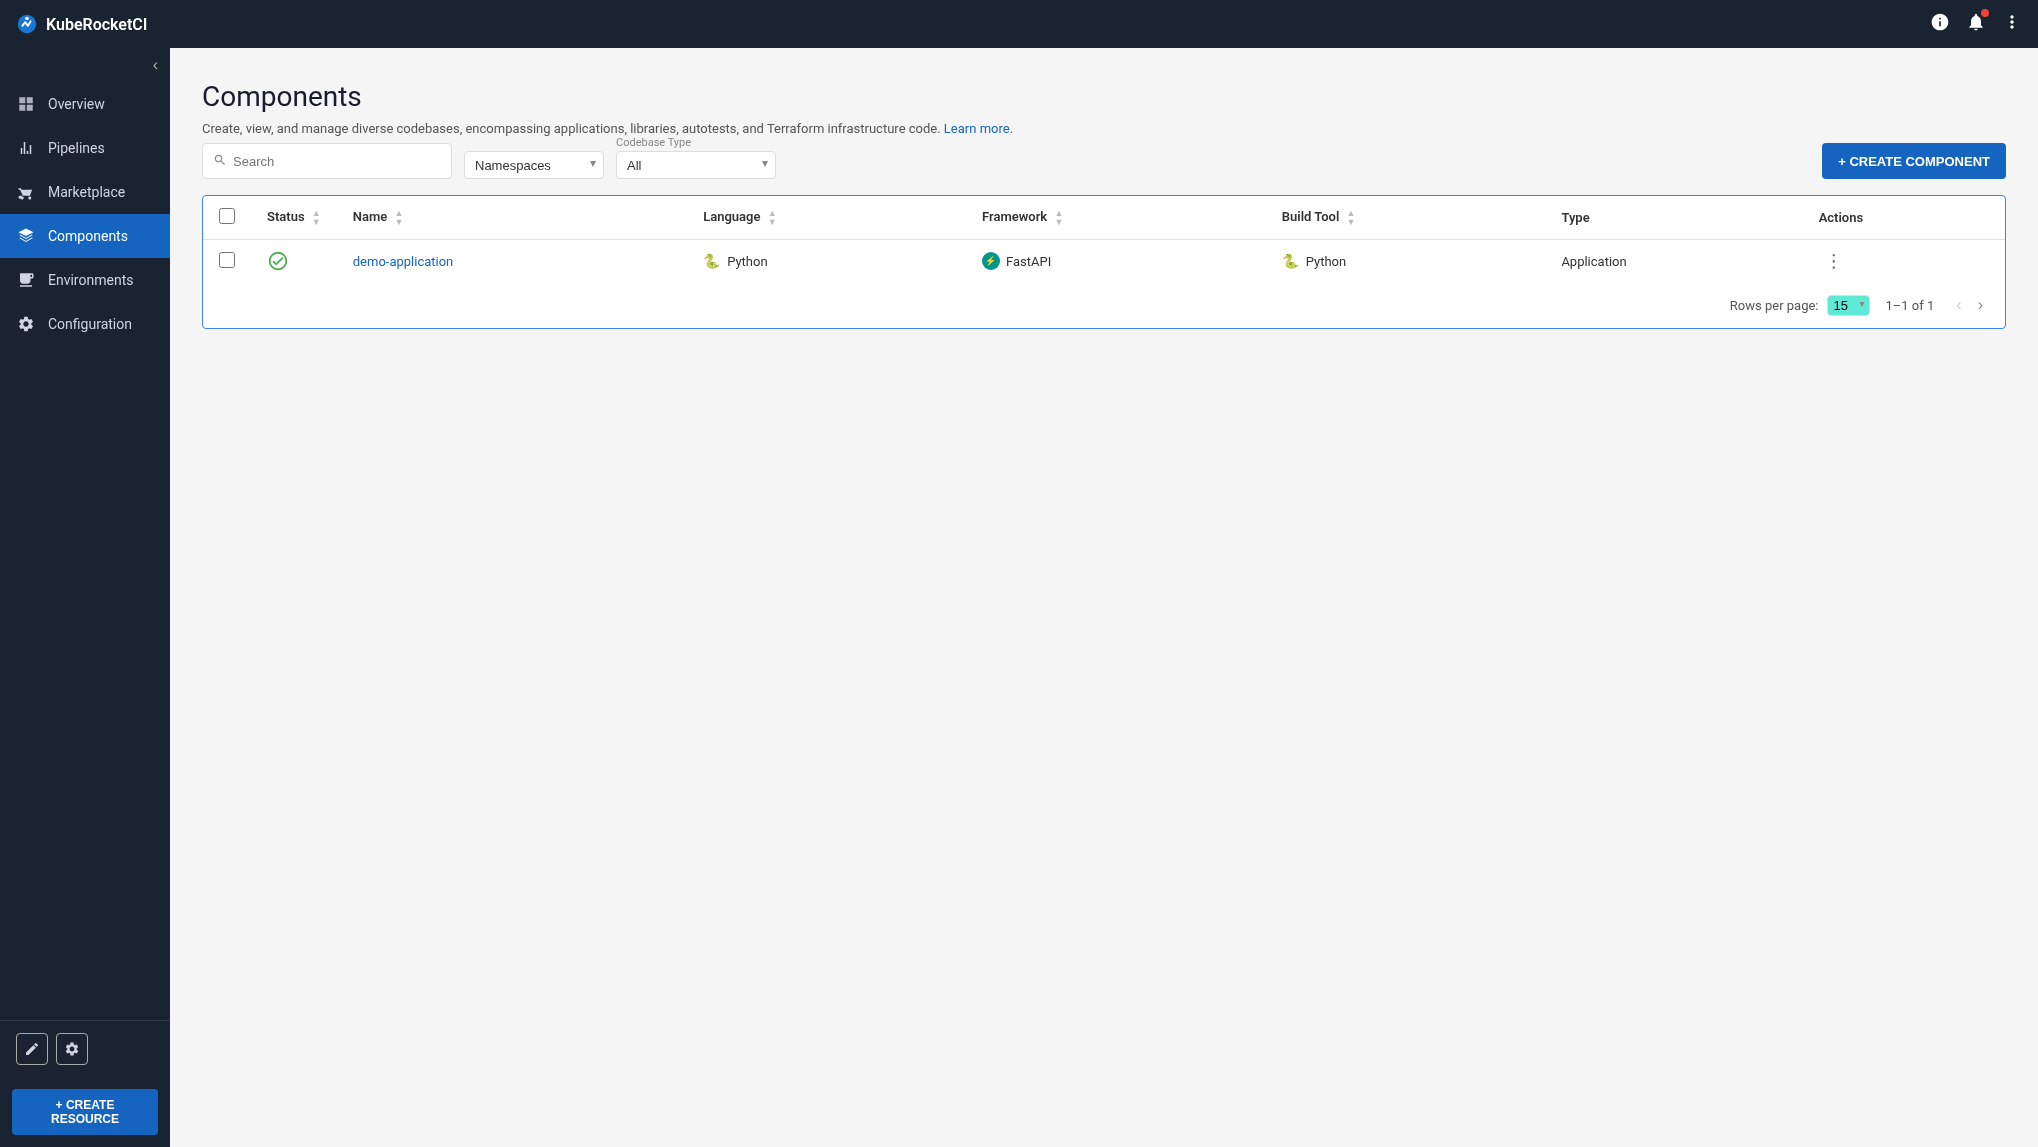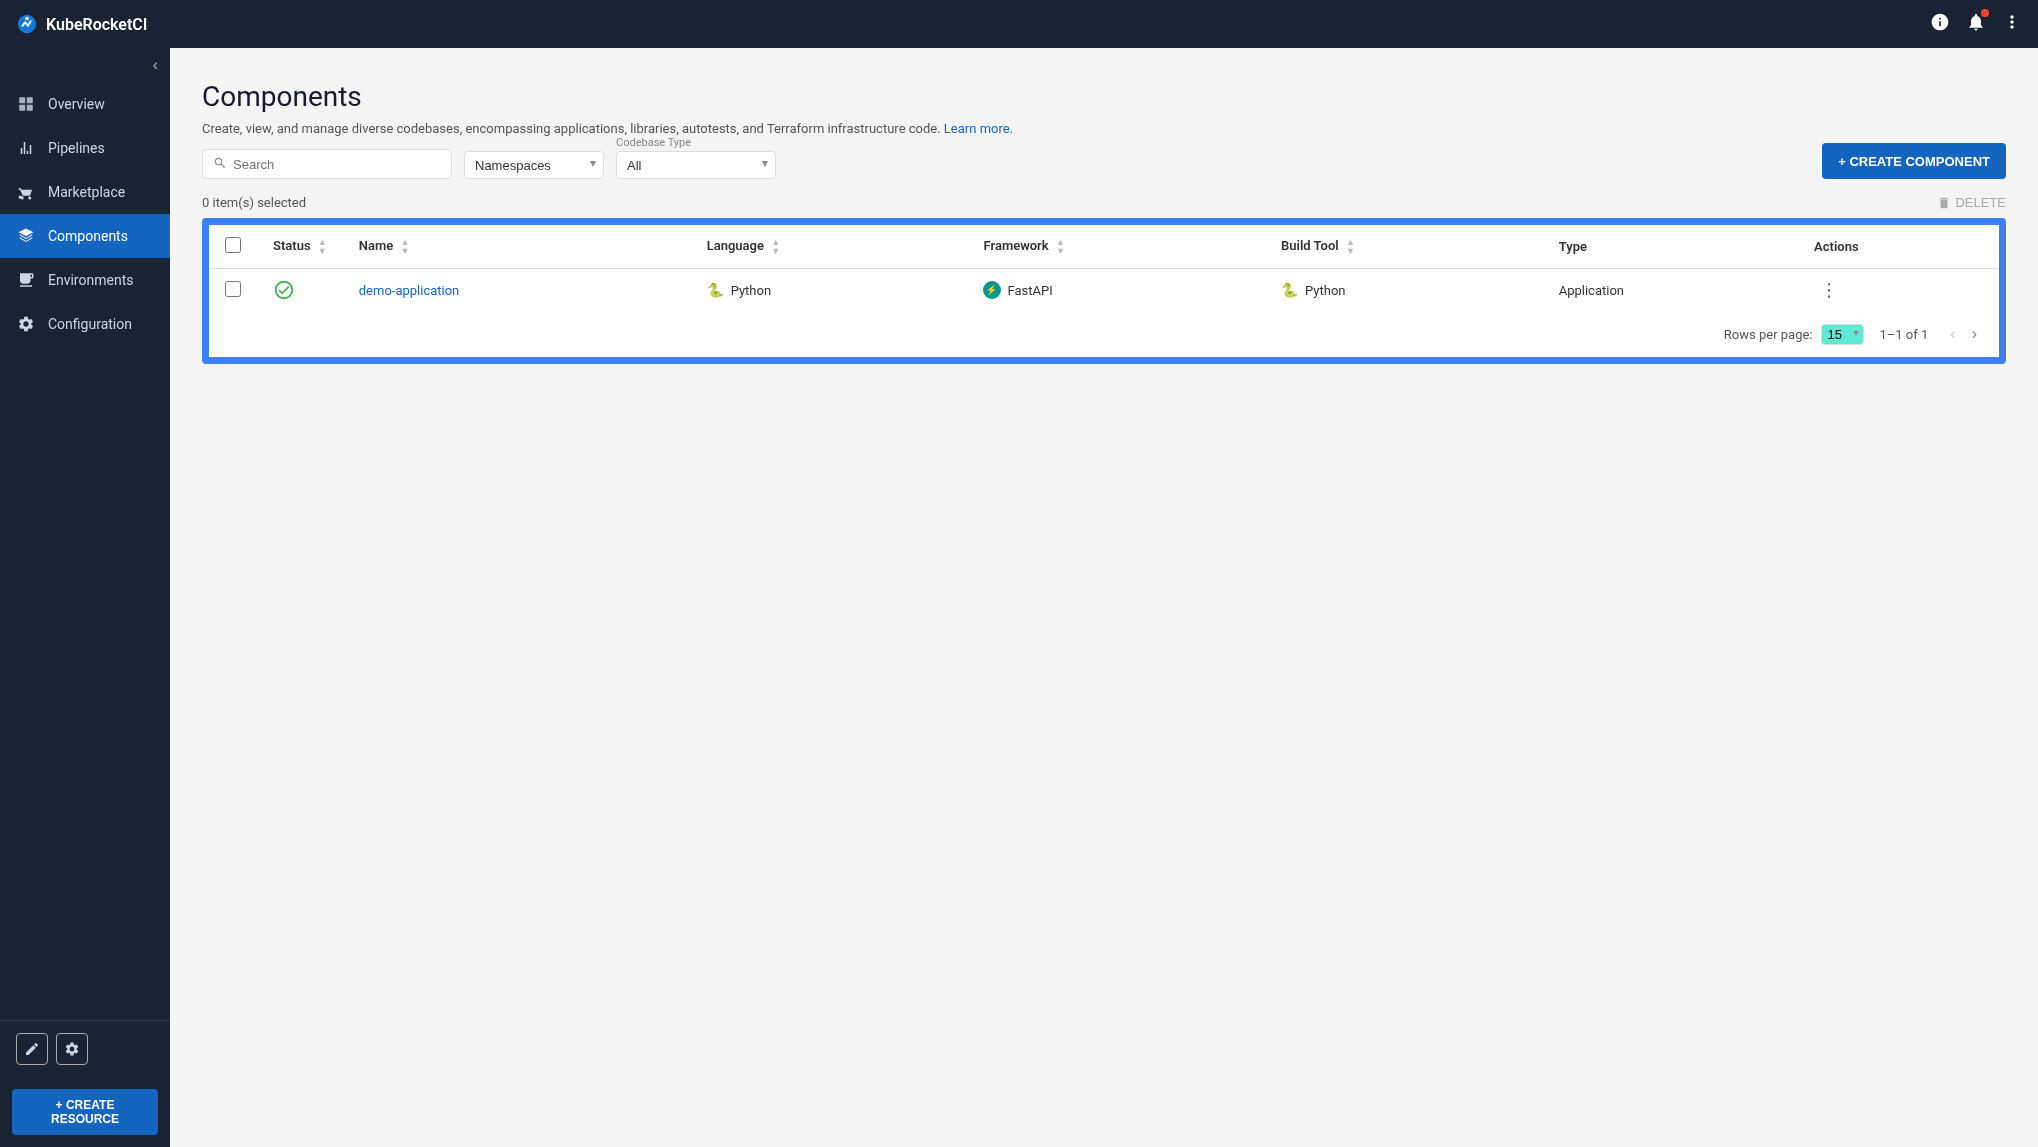--- a/index.html
+++ b/index.html
@@ -113,21 +113,21 @@
 
     
     .toolbar { display: flex; align-items: flex-end; gap: 12px; margin-bottom: 16px; }
     .search-box {
       display: flex;
       align-items: center;
       background: white;
       border: 1px solid #ddd;
       border-radius: 4px;
       padding: 0 10px;
-      height: 30px;
+      height: 36px;
       width: 250px;
     }
     .search-box input {
       border: none;
       outline: none;
       font-size: 13px;
       flex: 1;
       background: transparent;
     }
     .search-icon { color: #888; margin-right: 6px; font-size: 14px; }
@@ -189,21 +189,21 @@
       border: none;
       color: #aaa;
       font-size: 13px;
       cursor: pointer;
       display: flex;
       align-items: center;
       gap: 4px;
     }
 
     
-    .table-container { background: white; border-radius: 4px; border: 7px solid #3b82f6; overflow: hidden; }
+    .table-container { background: white; border-radius: 4px; border: 1px solid #3b82f6; overflow: hidden; }
     table { width: 100%; border-collapse: collapse; font-size: 13px; }
     thead tr { border-bottom: 1px solid #e0e0e0; }
     thead th {
       padding: 12px 16px;
       text-align: left;
       font-weight: 600;
       color: #333;
       font-size: 13px;
       white-space: nowrap;
     }
@@ -433,29 +433,20 @@
             </select>
             <span class="select-arrow">▾</span>
           </div>
         </div>
 
         <div class="toolbar-spacer"></div>
 
         <button class="create-btn">+ CREATE COMPONENT</button>
       </div>
 
-      <div class="selection-bar">
-        <span class="selection-count">0 item(s) selected</span>
-        <button class="delete-btn">
-          <svg width="14" height="14" viewBox="0 0 24 24" fill="currentColor">
-              <path d="M6 19c0 1.1.9 2 2 2h8c1.1 0 2-.9 2-2V7H6v12zM19 4h-3.5l-1-1h-5l-1 1H5v2h14V4z"></path>
-            </svg>
-          <span>DELETE</span>
-        </button>
-      </div>
 
       <div class="table-container">
         <table>
           <thead>
             <tr>
               <th class="checkbox-cell">
                 <input type="checkbox" style="">
               </th>
               <th>
                 <span>Status</span>

